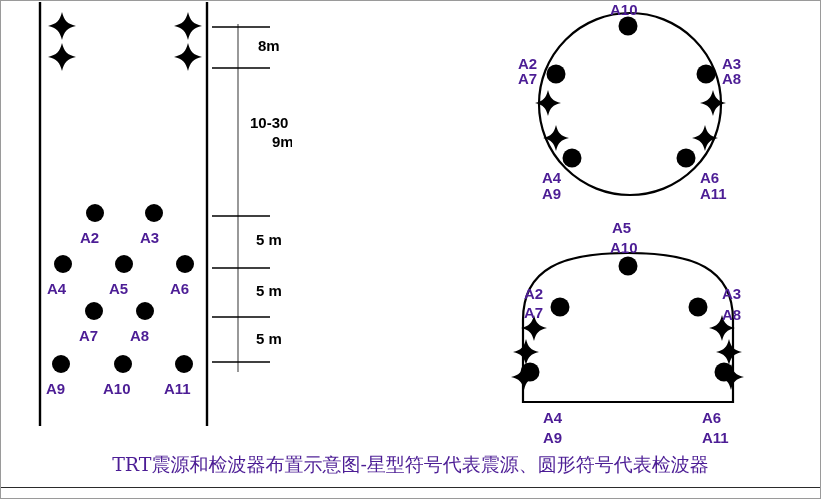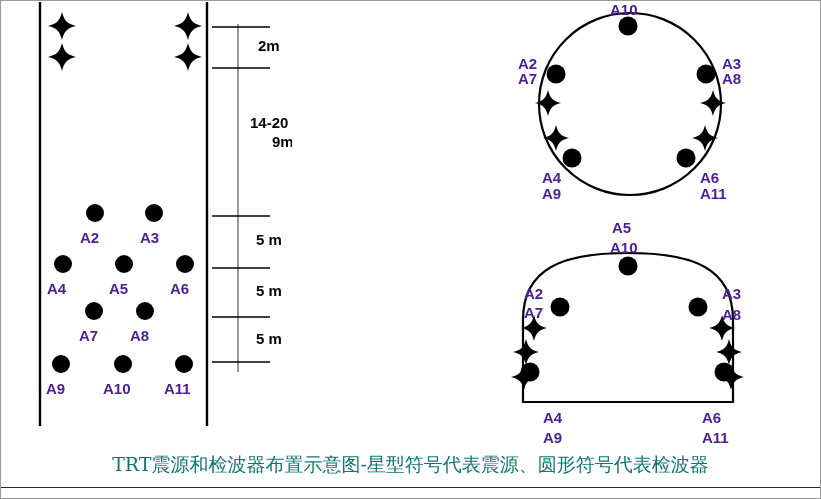--- a/index.html
+++ b/index.html
@@ -67,21 +67,21 @@
     padding-left: 22px;
   }
   #caption {
     position: absolute;
     left: 0;
     top: 452px;
     width: 821px;
     text-align: center;
     font-family: "DejaVu Serif", "Liberation Serif", serif;
     font-size: 19px;
-    color: #0f766e;
+    color: #4c1d95;
     white-space: nowrap;
     letter-spacing: 0px;
   }
   #caption-rule {
     position: absolute;
     left: 1px;
     top: 487px;
     width: 819px;
     height: 1px;
     background: #2b2b2b;
@@ -186,24 +186,24 @@
   <div class="lbl" style="left:140px; top:230px;">A3</div>
   <div class="lbl" style="left:47px;  top:281px;">A4</div>
   <div class="lbl" style="left:109px; top:281px;">A5</div>
   <div class="lbl" style="left:170px; top:281px;">A6</div>
   <div class="lbl" style="left:79px;  top:328px;">A7</div>
   <div class="lbl" style="left:130px; top:328px;">A8</div>
   <div class="lbl" style="left:46px;  top:381px;">A9</div>
   <div class="lbl" style="left:103px; top:381px;">A10</div>
   <div class="lbl" style="left:164px; top:381px;">A11</div>
 
-  <div class="dim-lbl" style="left:258px; top:38px;">2m</div>
+  <div class="dim-lbl" style="left:258px; top:38px;">8m</div>
 
   <div class="dim-lbl-clip" style="left:250px; top:113px;">
-    <span class="ln">14-20</span>
+    <span class="ln">10-30</span>
     <span class="ln ln2">9m</span>
   </div>
 
   <div class="dim-lbl" style="left:256px; top:232px;">5 m</div>
   <div class="dim-lbl" style="left:256px; top:283px;">5 m</div>
   <div class="dim-lbl" style="left:256px; top:331px;">5 m</div>
 
   <div class="lbl" style="left:610px; top:2px;">A10</div>
   <div class="lbl" style="left:518px; top:56px;">A2</div>
   <div class="lbl" style="left:722px; top:56px;">A3</div>

